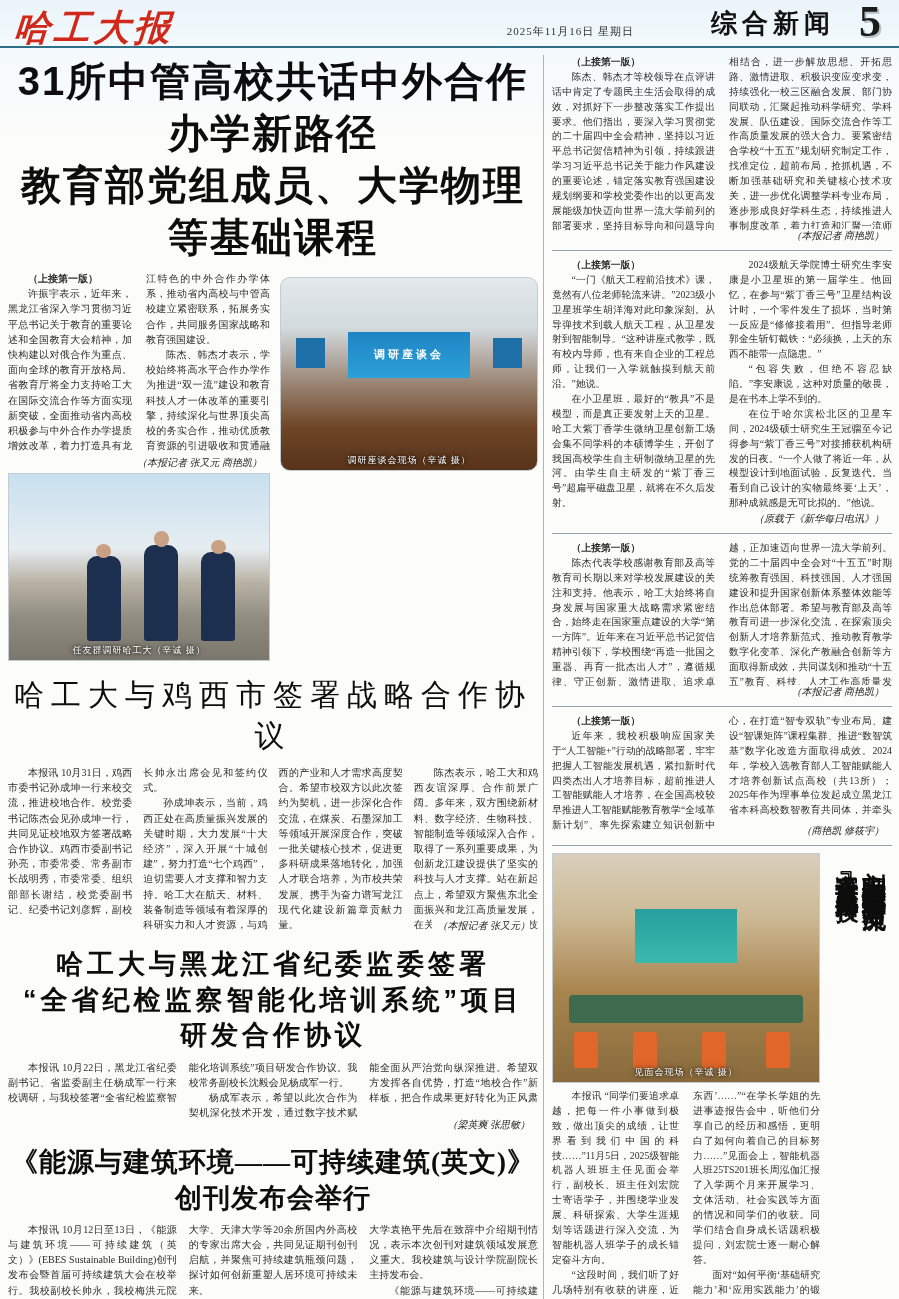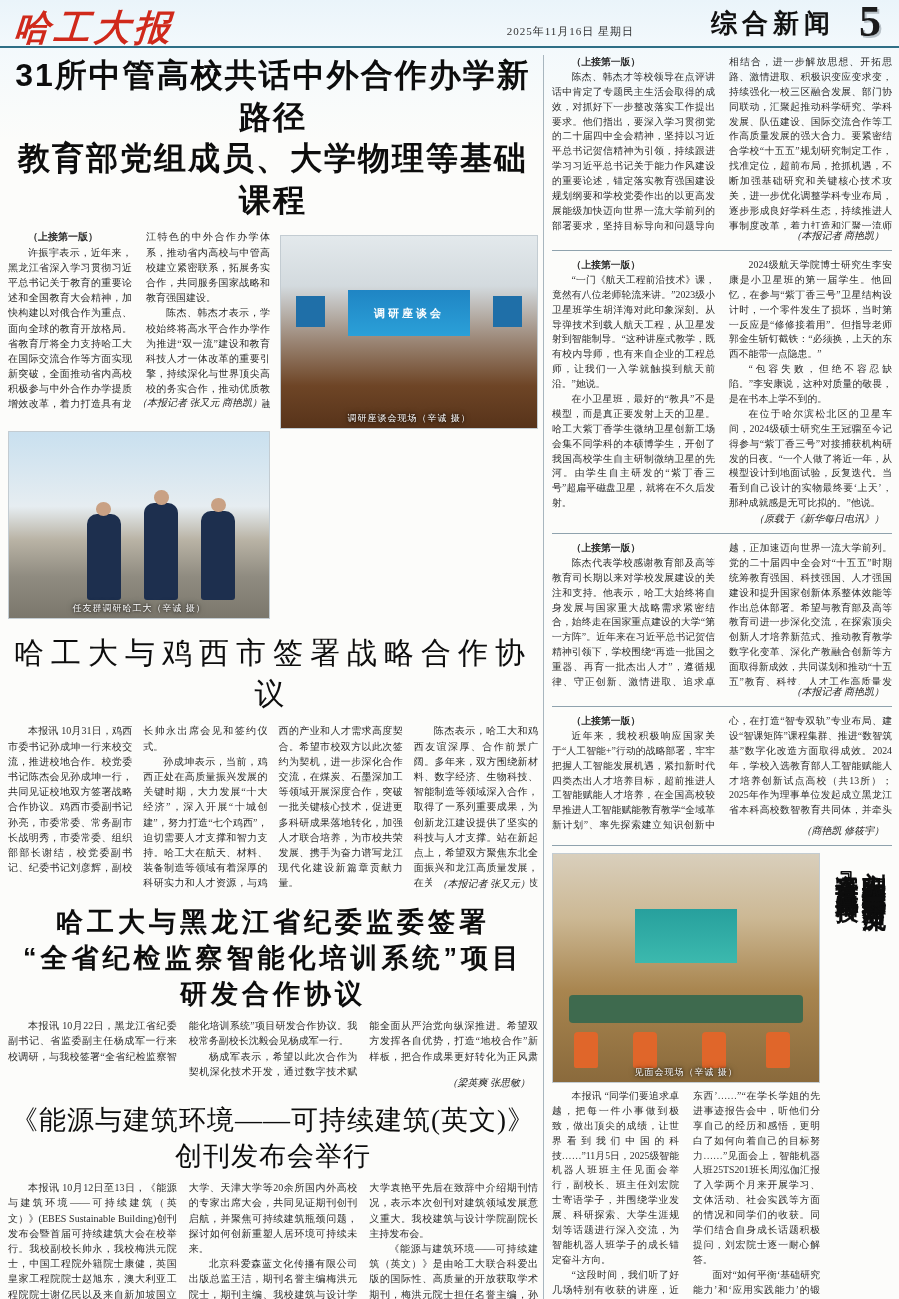--- a/index.html
+++ b/index.html
@@ -15,27 +15,27 @@
   .hdr-date{position:absolute;right:265px;top:24px;font-size:11px;color:#333;letter-spacing:1px;}
   .hdr-sec{position:absolute;right:64px;top:6px;font-size:26px;font-weight:bold;
            font-family:"Liberation Sans",sans-serif;letter-spacing:5px;color:#111;}
   .hdr-page{position:absolute;right:18px;top:-4px;font-size:44px;font-weight:bold;
             color:#1b1b1b;text-shadow:2px 2px 0 #b9c2c8;}
   
   .vdiv{position:absolute;left:543px;top:55px;width:1px;height:1244px;background:#a8b6bf;}
   .left-region{position:absolute;left:8px;top:55px;width:530px;height:1244px;overflow:hidden;}
   .right-region{position:absolute;left:552px;top:55px;width:340px;height:1244px;overflow:hidden;}
   
-  .h-lead{font-family:"Liberation Sans",sans-serif;font-weight:bold;font-size:32px;
+  .h-lead{font-family:"Liberation Sans",sans-serif;font-weight:bold;font-size:40px;
           line-height:1.3;text-align:center;letter-spacing:2px;color:#0d0d0d;}
   .h-big{font-family:"Liberation Sans",sans-serif;font-weight:normal;font-size:30px;
          text-align:center;letter-spacing:7px;color:#0d0d0d;margin:14px 0 8px 0;}
   .h-two{font-family:"Liberation Sans",sans-serif;font-weight:bold;font-size:27px;
          text-align:center;letter-spacing:4px;line-height:1.32;color:#0d0d0d;margin:14px 0 6px 0;}
-  .h-serif{font-family:"Liberation Serif",serif;font-weight:normal;font-size:27px;
+  .h-serif{font-family:"Liberation Serif",serif;font-weight:bold;font-size:27px;
            text-align:center;letter-spacing:1px;color:#0d0d0d;margin:12px 0 6px 0;}
   
   .body-wrap{position:relative;overflow:hidden;}
   .body-wrap p{margin:0;font-size:10px;line-height:1.52;text-align:justify;
                text-indent:2em;color:#2c2c2c;}
   .cont{font-weight:bold;}
   .cols2{column-count:2;column-gap:14px;}
   .cols3{column-count:3;column-gap:12px;}
   .cols4{column-count:4;column-gap:11px;}
   .byline{position:absolute;right:8px;bottom:0;font-size:10px;font-style:italic;
@@ -43,21 +43,21 @@
   
   .photo{position:relative;overflow:hidden;border:1px solid #c3ccd2;}
   .caption{position:absolute;bottom:3px;left:0;width:100%;text-align:center;color:#fff;
            font-size:9px;letter-spacing:1px;text-shadow:0 0 3px rgba(0,0,0,.95),0 0 6px rgba(0,0,0,.7);}
   .ph-conf{background:linear-gradient(180deg,#e9edf2 0%,#dbe3ea 30%,#bcc9d6 55%,#9db0c1 80%,#8ca0b2 100%);}
   .ph-conf .banner{position:absolute;top:27%;left:29%;width:42%;height:9%;
            background:linear-gradient(#2d6fb0,#3f87c7);opacity:.85;border-radius:2px;}
   .ph-conf .utable{position:absolute;bottom:14%;left:10%;width:80%;height:40%;
            background:radial-gradient(ellipse at 50% 0%,#5d7f93 0%,#2e4a60 60%,#24394b 100%);
            border-radius:50% 50% 8% 8% / 55% 55% 10% 10%;opacity:.9;}
-  .ph-meet{background:linear-gradient(180deg,#e3e9ec 0%,#d3dade 26%,#9a8574 55%,#6e4526 78%,#57331a 100%);}
+  .ph-meet{background:linear-gradient(180deg,#e3e9ec 0%,#d3dade 26%,#9a8574 55%,#6e4526 78%,#57331a 100%);border-radius:10px;}
   .ph-meet .screen{position:absolute;top:28%;left:26%;width:48%;height:24%;
            background:linear-gradient(#1f85c4,#2ba0d8);display:flex;align-items:center;
            justify-content:center;color:#fff;font-size:11px;letter-spacing:3px;font-weight:bold;}
   .ph-meet .side{position:absolute;top:31%;width:11%;height:16%;background:#1f6fa8;}
   .ph-out{background:linear-gradient(180deg,#c9e0ef 0%,#e6edf1 40%,#b9b3a5 58%,#8f8b80 78%,#7b776c 100%);}
   .ph-out .fig{position:absolute;bottom:10%;width:13%;height:46%;background:#1d2f4e;
            border-radius:10px 10px 3px 3px;}
   .ph-out .fig::before{content:"";position:absolute;top:-14%;left:28%;width:44%;height:16%;
            background:#c9a184;border-radius:50%;}
   .ph-hall{background:linear-gradient(180deg,#d9cfbc 0%,#ccb894 28%,#a8854f 60%,#8a6a3c 100%);}
@@ -99,21 +99,21 @@
       <div class="h-lead">教育部党组成员、大学物理等基础课程</div>
       <div class="lead-flex">
         <div class="lead-left">
           <div class="body-wrap cols2" style="height:186px;">
             <p class="cont">（上接第一版）</p>
             <p>许振宇表示，近年来，黑龙江省深入学习贯彻习近平总书记关于教育的重要论述和全国教育大会精神，加快构建以对俄合作为重点、面向全球的教育开放格局。省教育厅将全力支持哈工大在国际交流合作等方面实现新突破，全面推动省内高校积极参与中外合作办学提质增效改革，着力打造具有龙江特色的中外合作办学体系，推动省内高校与中管高校建立紧密联系，拓展务实合作，共同服务国家战略和教育强国建设。</p>
             <p>陈杰、韩杰才表示，学校始终将高水平合作办学作为推进“双一流”建设和教育科技人才一体改革的重要引擎，持续深化与世界顶尖高校的务实合作，推动优质教育资源的引进吸收和贯通融合。学校将进一步强化顶层设计，聚焦国家急需，深刻把握教育规律，探索体制机制创新，矢志在高水平合作机构建设、跨文化人才培养与重大平台共建等方面实现突破，全力打造具有示范意义的合作办学新高地，为推进教育对外开放与教育强国建设贡献哈工大智慧与力量。</p>
 
           </div>
           <div style="position:relative;height:14px;">
-            <span class="byline" style="bottom:19px;">（本报记者 张又元 商艳凯）</span>
+            <span class="byline" style="bottom:1px;">（本报记者 张又元 商艳凯）</span>
           </div>
           <div class="photo ph-out" style="height:186px;margin-top:2px;">
             <div class="fig" style="left:30%;"></div>
             <div class="fig" style="left:52%;height:52%;"></div>
             <div class="fig" style="left:74%;height:48%;"></div>
             <div class="caption">任友群调研哈工大（辛诚 摄）</div>
           </div>
         </div>
         <div class="lead-right">
           <div class="photo ph-meet" style="height:192px;margin-top:6px;">

